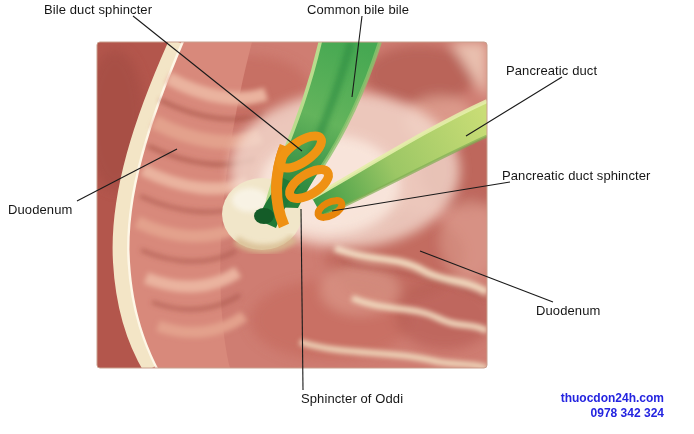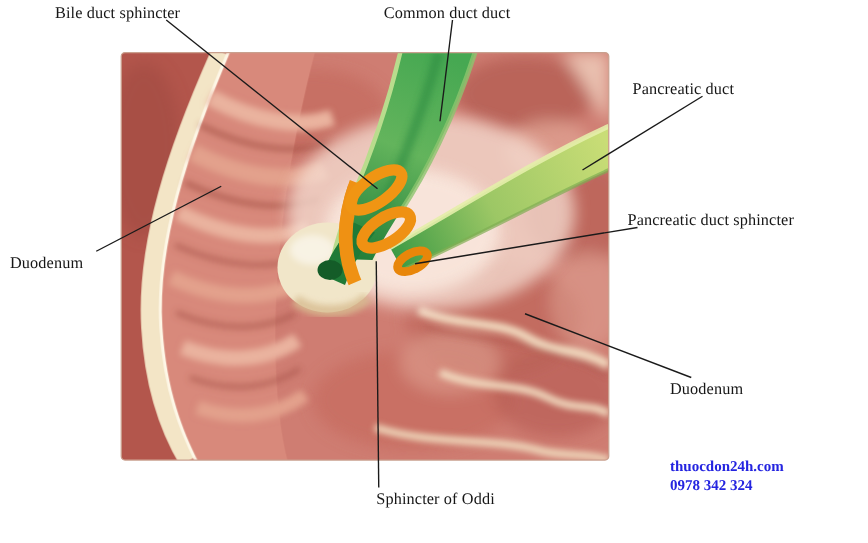--- a/index.html
+++ b/index.html
@@ -1,26 +1,26 @@
 <!DOCTYPE html>
 <html><head>
 <meta charset="utf-8">
 <style>
   html,body{margin:0;padding:0;background:#ffffff;}
   .stage{
     position:relative;width:678px;height:434px;background:#ffffff;overflow:hidden;
-    font-family:Liberation Serif, serif;
+    font-family:Liberation Sans, sans-serif;
   }
   .stage svg{position:absolute;left:0;top:0;}
   .label{
     position:absolute;font-size:13px;color:#161616;white-space:nowrap;
     letter-spacing:.1px;
   }
   .watermark{
-    position:absolute;right:14px;top:366px;width:128px;text-align:left;
+    position:absolute;right:14px;top:391px;width:128px;text-align:right;
     color:#2424e0;font-weight:bold;font-size:12px;line-height:15px;
   }
 </style>
 </head>
 <body>
 
 <div class="stage">
 
   <svg width="694" height="434" viewBox="0 0 694 434">
     <defs>
@@ -141,21 +141,21 @@
       <line x1="362" y1="16" x2="352" y2="97"></line>
       <line x1="562" y1="77" x2="466" y2="136"></line>
       <line x1="510" y1="182" x2="332" y2="211"></line>
       <line x1="77" y1="201" x2="177" y2="149"></line>
       <line x1="553" y1="302" x2="420" y2="251"></line>
       <line x1="303" y1="390" x2="301" y2="209"></line>
     </g>
   </svg>
 
   <div class="label" style="left:44px;top:2px">Bile duct sphincter</div>
-  <div class="label" style="left:307px;top:2px">Common duct duct</div>
+  <div class="label" style="left:307px;top:2px">Common bile bile</div>
   <div class="label" style="left:506px;top:63px">Pancreatic duct</div>
   <div class="label" style="left:502px;top:168px">Pancreatic duct sphincter</div>
   <div class="label" style="left:8px;top:202px">Duodenum</div>
   <div class="label" style="left:536px;top:303px">Duodenum</div>
   <div class="label" style="left:301px;top:391px">Sphincter of Oddi</div>
 
   <div class="watermark">
     <div>thuocdon24h.com</div>
     <div>0978 342 324</div>
   </div>

